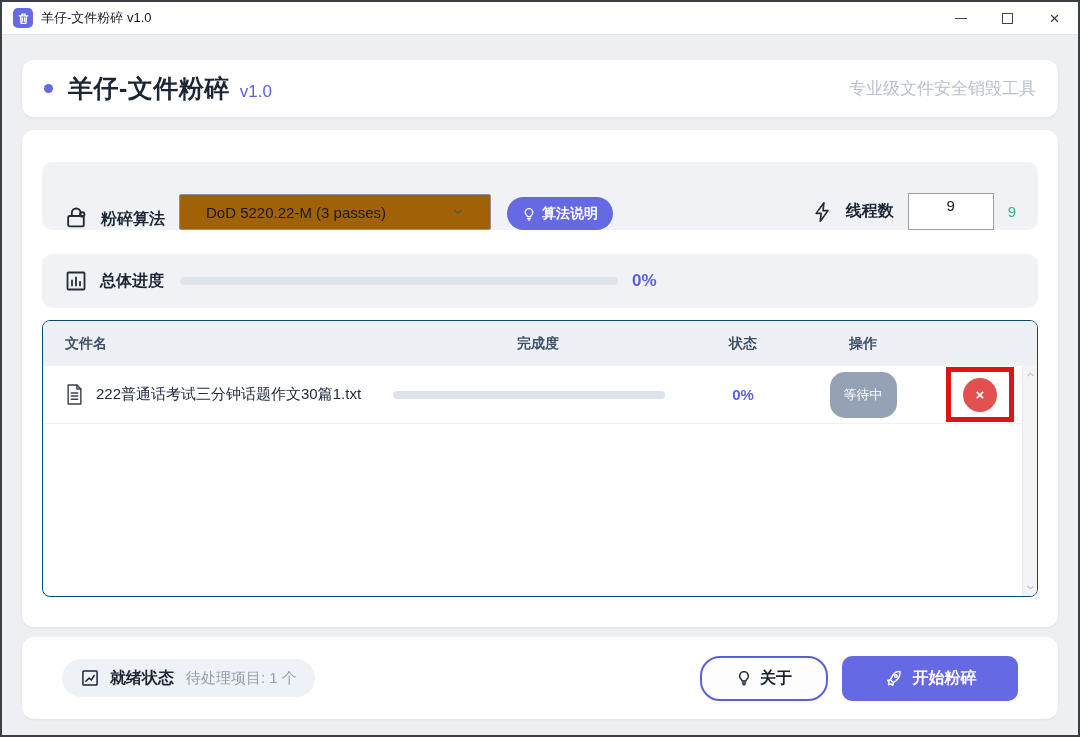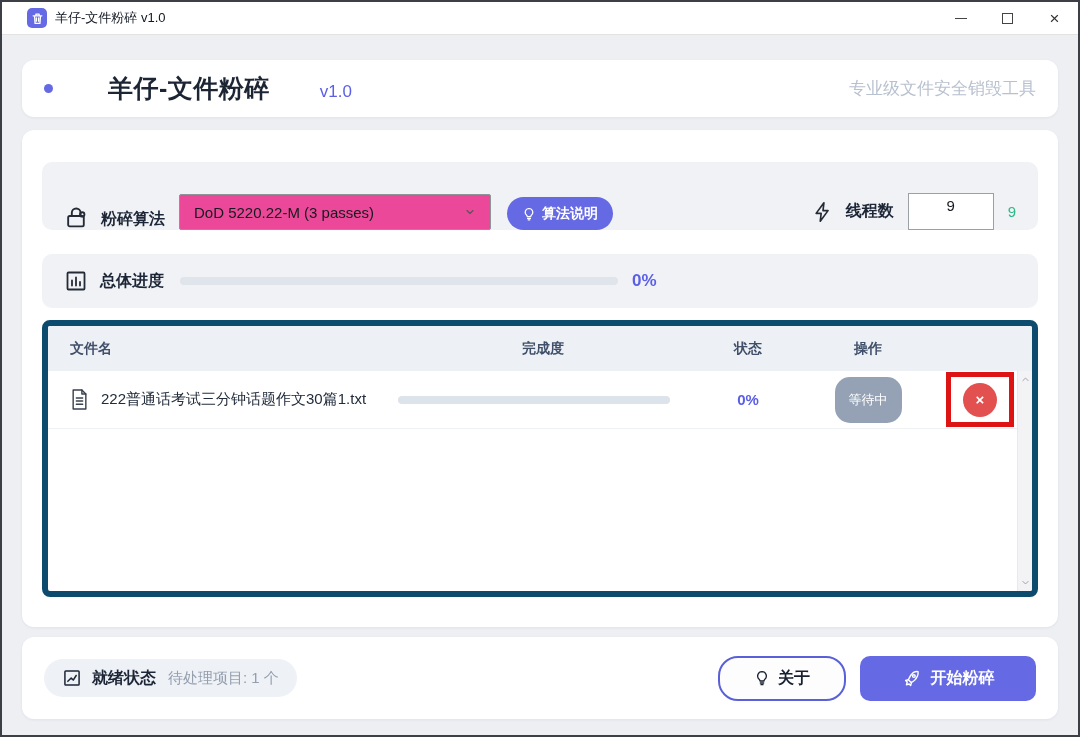--- a/index.html
+++ b/index.html
@@ -11,56 +11,56 @@
     overflow:hidden;
   }
   .window {
     position:relative; width:1080px; height:737px;
     border:2px solid #3c4046; background:#edeff3;
   }
   
   .titlebar {
     position:absolute; top:0; left:0; right:0; height:33px;
     background:#ffffff; border-bottom:1px solid #e3e3e3;
-    display:flex; align-items:center; padding-left:25px;
+    display:flex; align-items:center; padding-left:11px;
   }
   .app-icon {
     width:20px; height:20px; border-radius:5px; background:var(--accent,#5b67e8);
     display:flex; align-items:center; justify-content:center; flex:0 0 auto;
   }
   .titlebar-text { margin-left:8px; font-size:13px; color:#111722; }
   .win-controls { margin-left:auto; display:flex; height:100%; }
   .win-btn {
     width:47px; height:100%; display:flex; align-items:center; justify-content:center;
     color:#333; font-size:15px;
   }
   .min-glyph { display:block; width:12px; height:1px; background:#444; }
   .max-glyph { display:block; width:11px; height:11px; border:1px solid #444; }
   .close-glyph { font-size:17px; line-height:1; color:#333; }
   
   .card {
     position:absolute; left:20px; right:20px; background:#ffffff;
-    border-radius:12px; box-shadow:0 1px 3px rgba(30,40,60,0.06);gap:40px;
+    border-radius:12px; box-shadow:0 1px 3px rgba(30,40,60,0.06);
   }
   .header-card { top:58px; height:57px; display:flex; align-items:center; padding:0 22px; }
   .header-dot { width:9px; height:9px; border-radius:50%; background:var(--accent,#6468e6); }
   .header-title { margin-left:15px; font-size:25px; font-weight:800; color:#1c2533; letter-spacing:0.5px; }
   .header-version { margin-left:10px; margin-top:7px; font-size:17px; color:var(--accent-text,#6468e6); }
   .header-tagline { margin-left:auto; font-size:17px; color:#b8c1cf; }
   .main-card { top:128px; height:497px; }
   
   .settings-row {
     margin:32px 20px 0; height:68px; background:#f0f2f6; border-radius:10px;
     display:flex; align-items:flex-end; padding:0 22px;
   }
   .row-label { margin-left:12px; font-size:16px; font-weight:700; color:#1d2636; white-space:nowrap; }
   .select {
-    margin-left:14px; width:312px; height:36px; background:#ec4899;
+    margin-left:14px; width:312px; height:36px; background:#a16207;
     border:1px solid #8f9499; border-radius:2px;
-    display:flex; align-items:center; padding:0 14px; font-size:15px; color:#16191e;
+    display:flex; align-items:center; padding:0 26px; font-size:15px; color:#16191e;
   }
   .select .chev { margin-left:auto; color:#555; display:flex; }
   .pill-btn {
     margin-left:16px; height:33px; border:none; border-radius:17px;
     background:var(--accent,#6b6ee9); color:#fff; font-size:14px; font-weight:700;
     display:flex; align-items:center; padding:0 15px; gap:6px; white-space:nowrap;
     font-family:inherit; cursor:pointer;
   }
   .threads-group { margin-left:auto; display:flex; align-items:center; }
   .threads-input {
@@ -73,21 +73,21 @@
   .progress-row {
     margin:24px 20px 0; height:54px; background:#f0f2f6; border-radius:10px;
     display:flex; align-items:center; padding:0 22px;
   }
   .track { height:8px; border-radius:4px; background:#e0e5ec; overflow:hidden; }
   .track-fill { height:100%; background:var(--accent,#6b6ee9); border-radius:4px; width:0%; }
   .overall-track { margin-left:16px; width:438px; }
   .overall-pct { margin-left:14px; font-size:17px; font-weight:700; color:var(--accent-text,#5b5fe6); }
   
   .table {
-    margin:12px 20px 0; height:277px; border:6px solid #0c4a6e; border-radius:8px;
+    margin:12px 20px 0; height:277px; border:1px solid #0c4a6e; border-radius:8px;
     overflow:hidden; position:relative; background:#ffffff;
   }
   .tgrid { display:grid; grid-template-columns:350px 290px 120px 120px 1fr; align-items:center; }
   .thead { height:45px; background:#edf1f5; font-size:14px; font-weight:700; color:#41506a; }
   .th-name { padding-left:22px; }
   .th-progress { padding-left:5px; }
   .th-center { text-align:center; }
   .trow { height:58px; border-bottom:1px solid #eef1f4; background:#fff; }
   .cell-name { display:flex; align-items:center; padding-left:22px; overflow:hidden; }
   .file-name { margin-left:12px; font-size:15px; color:#222c3c; white-space:nowrap; }
@@ -108,21 +108,21 @@
     background:var(--danger,#e25050); color:#fff; font-size:15px; font-weight:700;
     display:flex; align-items:center; justify-content:center; cursor:pointer; font-family:inherit;
   }
   .vscrollbar {
     position:absolute; top:45px; right:0; bottom:0; width:15px;
     background:#f3f3f5; border-left:1px solid #e9e9ec;
     display:flex; flex-direction:column; justify-content:space-between; align-items:center;
     padding:4px 0; color:#9aa2ac;
   }
   
-  .footer-card { top:635px; height:82px; display:flex; align-items:center; padding:0 22px; }
+  .footer-card { top:635px; height:82px; display:flex; align-items:center; padding:0 40px; }
   .status-pill {
     height:38px; background:#eef1f6; border-radius:19px;
     display:flex; align-items:center; padding:0 18px;
   }
   .status-title { margin-left:10px; font-size:16px; font-weight:700; color:#1d2636; white-space:nowrap; }
   .status-detail { margin-left:12px; font-size:15px; color:#949eae; white-space:nowrap; }
   .footer-actions { margin-left:auto; display:flex; gap:14px; }
   .about-btn {
     width:128px; height:45px; background:#fdfdfe; border:2px solid #5a60d8; border-radius:20px;
     display:flex; align-items:center; justify-content:center; gap:8px;

